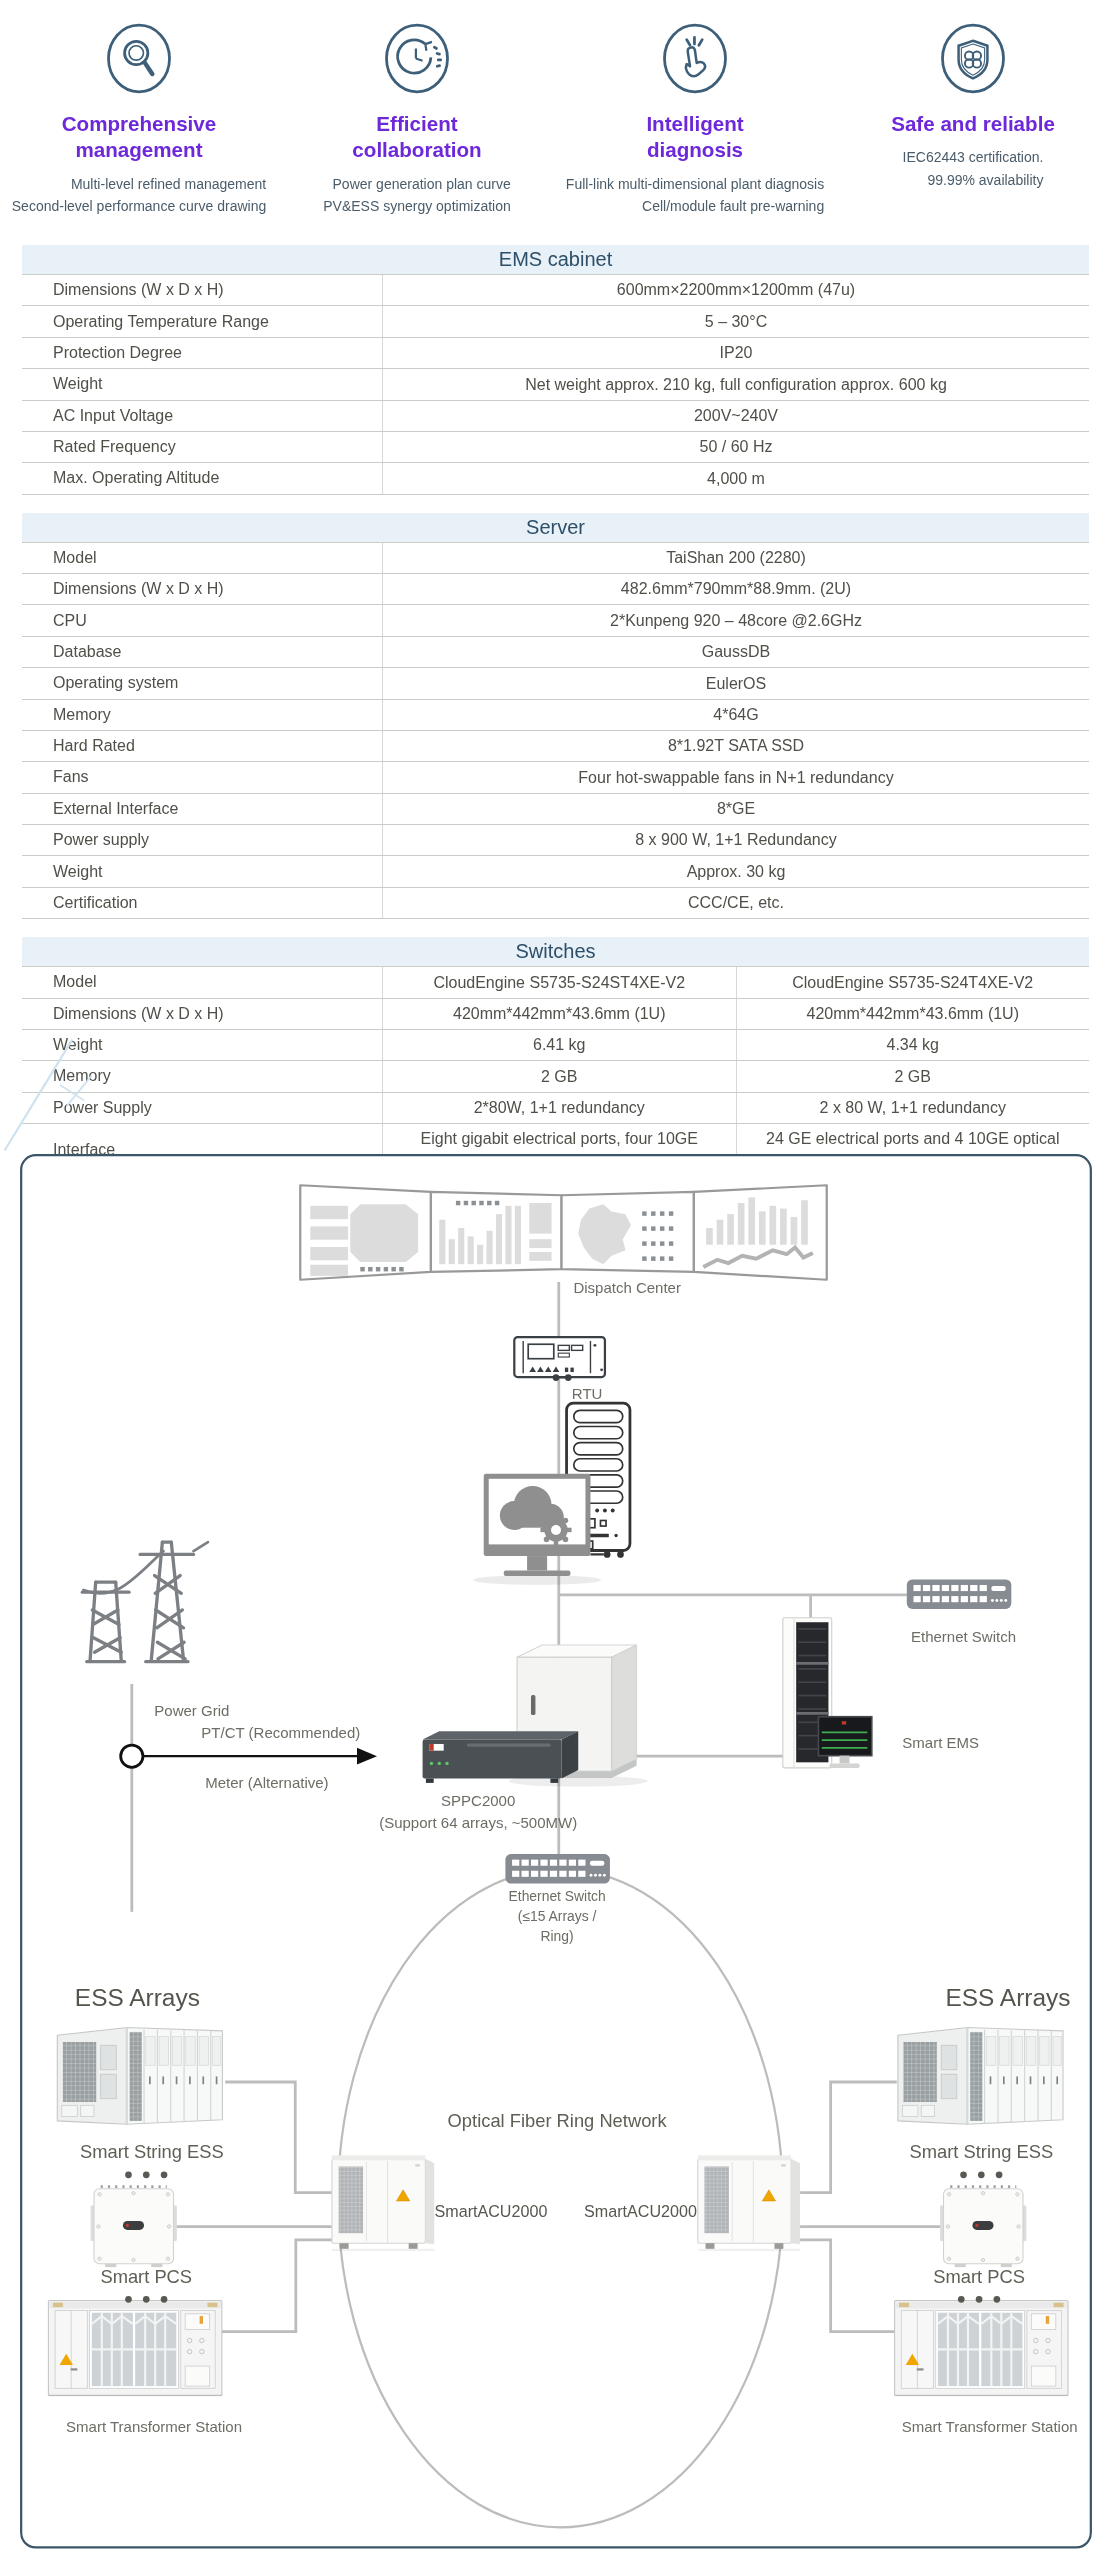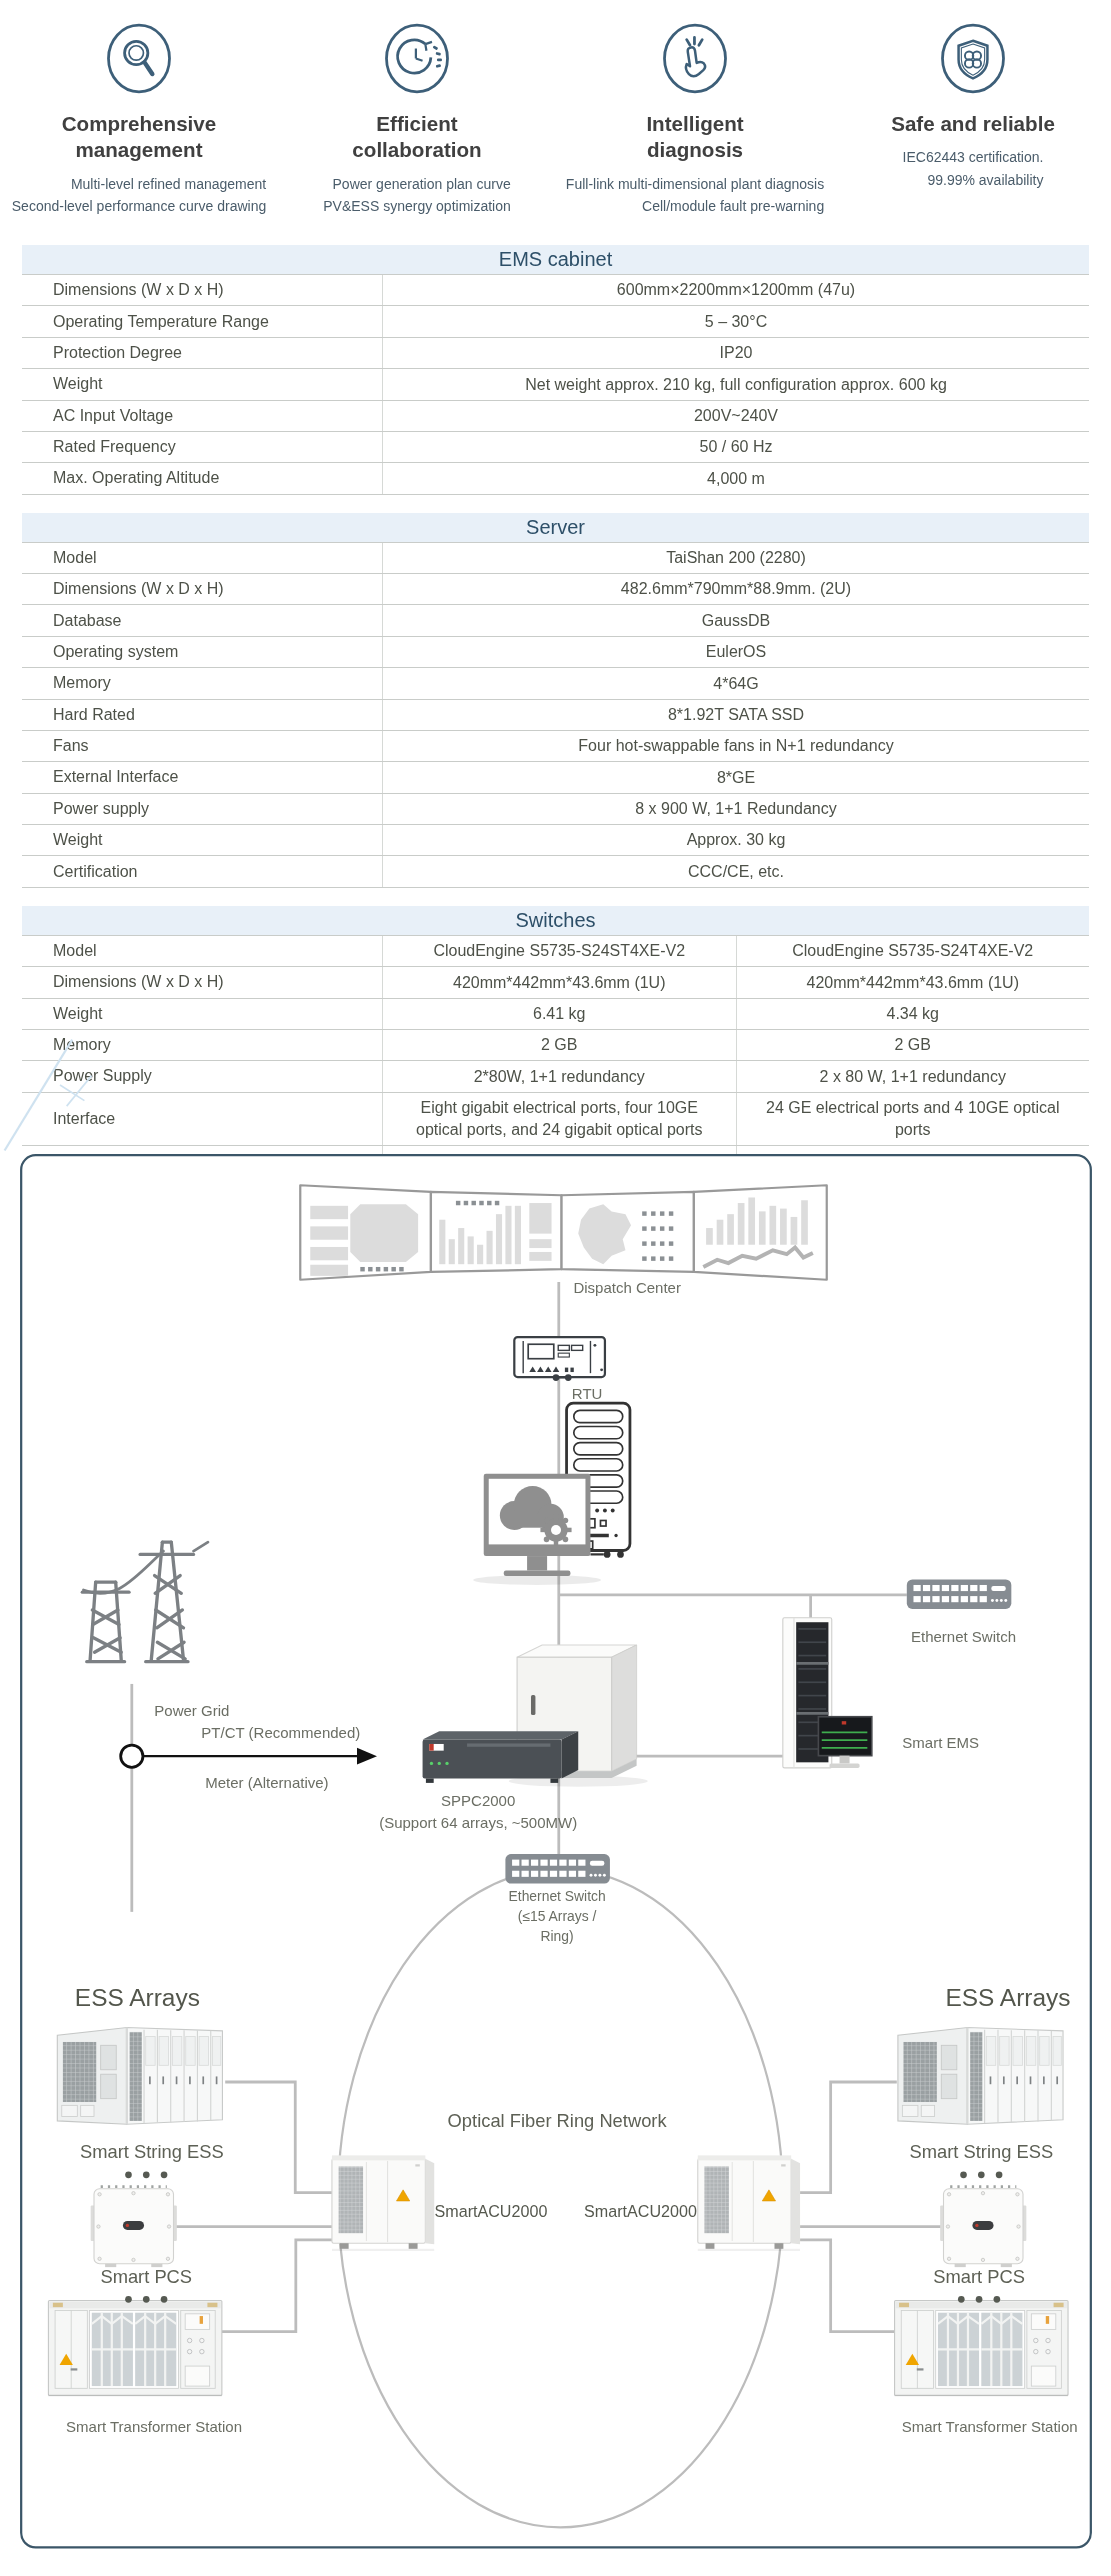--- a/index.html
+++ b/index.html
@@ -2,21 +2,21 @@
 <html style="font-size:9px"><head>
 <meta charset="utf-8">
 <style>
   html,body{margin:0;padding:0;background:#fff;}
   body{width:1112px;height:2576px;position:relative;font-family:"Liberation Sans",sans-serif;overflow:hidden;}
 
   
   .features{position:absolute;top:23px;left:0;width:1112px;display:flex;}
   .feature{flex:1;display:flex;flex-direction:column;align-items:center;}
   .feature-icon{width:66px;height:71px;}
-  .feature-title{margin-top:14.5px;font-size:20.6px;font-weight:700;color:#404040;text-align:center;line-height:1.3;white-space:pre-line;}
+  .feature-title{margin-top:14.5px;font-size:20.6px;font-weight:700;color:#6d28d9;text-align:center;line-height:1.3;white-space:pre-line;}
   .feature-desc{margin-top:9px;font-size:14px;color:#4a5c6a;text-align:right;line-height:1.6;white-space:pre-line;}
 
   
   .tables{position:absolute;top:227px;left:22px;width:1067px;}
   .spec-table{margin-bottom:7.8px;}
   .spec-header{height:29px;background:#e8f0f8;display:flex;align-items:center;justify-content:center;
                font-size:20px;font-weight:500;color:#2d4f68;margin-top:18px;}
   .spec-rows{border-top:0.6px solid #c9ccc9;}
   .spec-row{display:grid;border-bottom:0.6px solid #c9ccc9;min-height:29px;align-items:center;
             font-size:16px;color:#4d5148;}
@@ -148,20 +148,24 @@
       <div class="spec-rows">
         <div class="spec-row cols1">
           <div class="label">Model</div>
           <div class="value">TaiShan 200 (2280)</div>
         </div>
         <div class="spec-row cols1">
           <div class="label">Dimensions (W x D x H)</div>
           <div class="value">482.6mm*790mm*88.9mm. (2U)</div>
         </div>
         <div class="spec-row cols1">
+          <div class="label">CPU</div>
+          <div class="value">2*Kunpeng 920 – 48core @2.6GHz</div>
+        </div>
+        <div class="spec-row cols1">
           <div class="label">Database</div>
           <div class="value">GaussDB</div>
         </div>
         <div class="spec-row cols1">
           <div class="label">Operating system</div>
           <div class="value">EulerOS</div>
         </div>
         <div class="spec-row cols1">
           <div class="label">Memory</div>
           <div class="value">4*64G</div>

